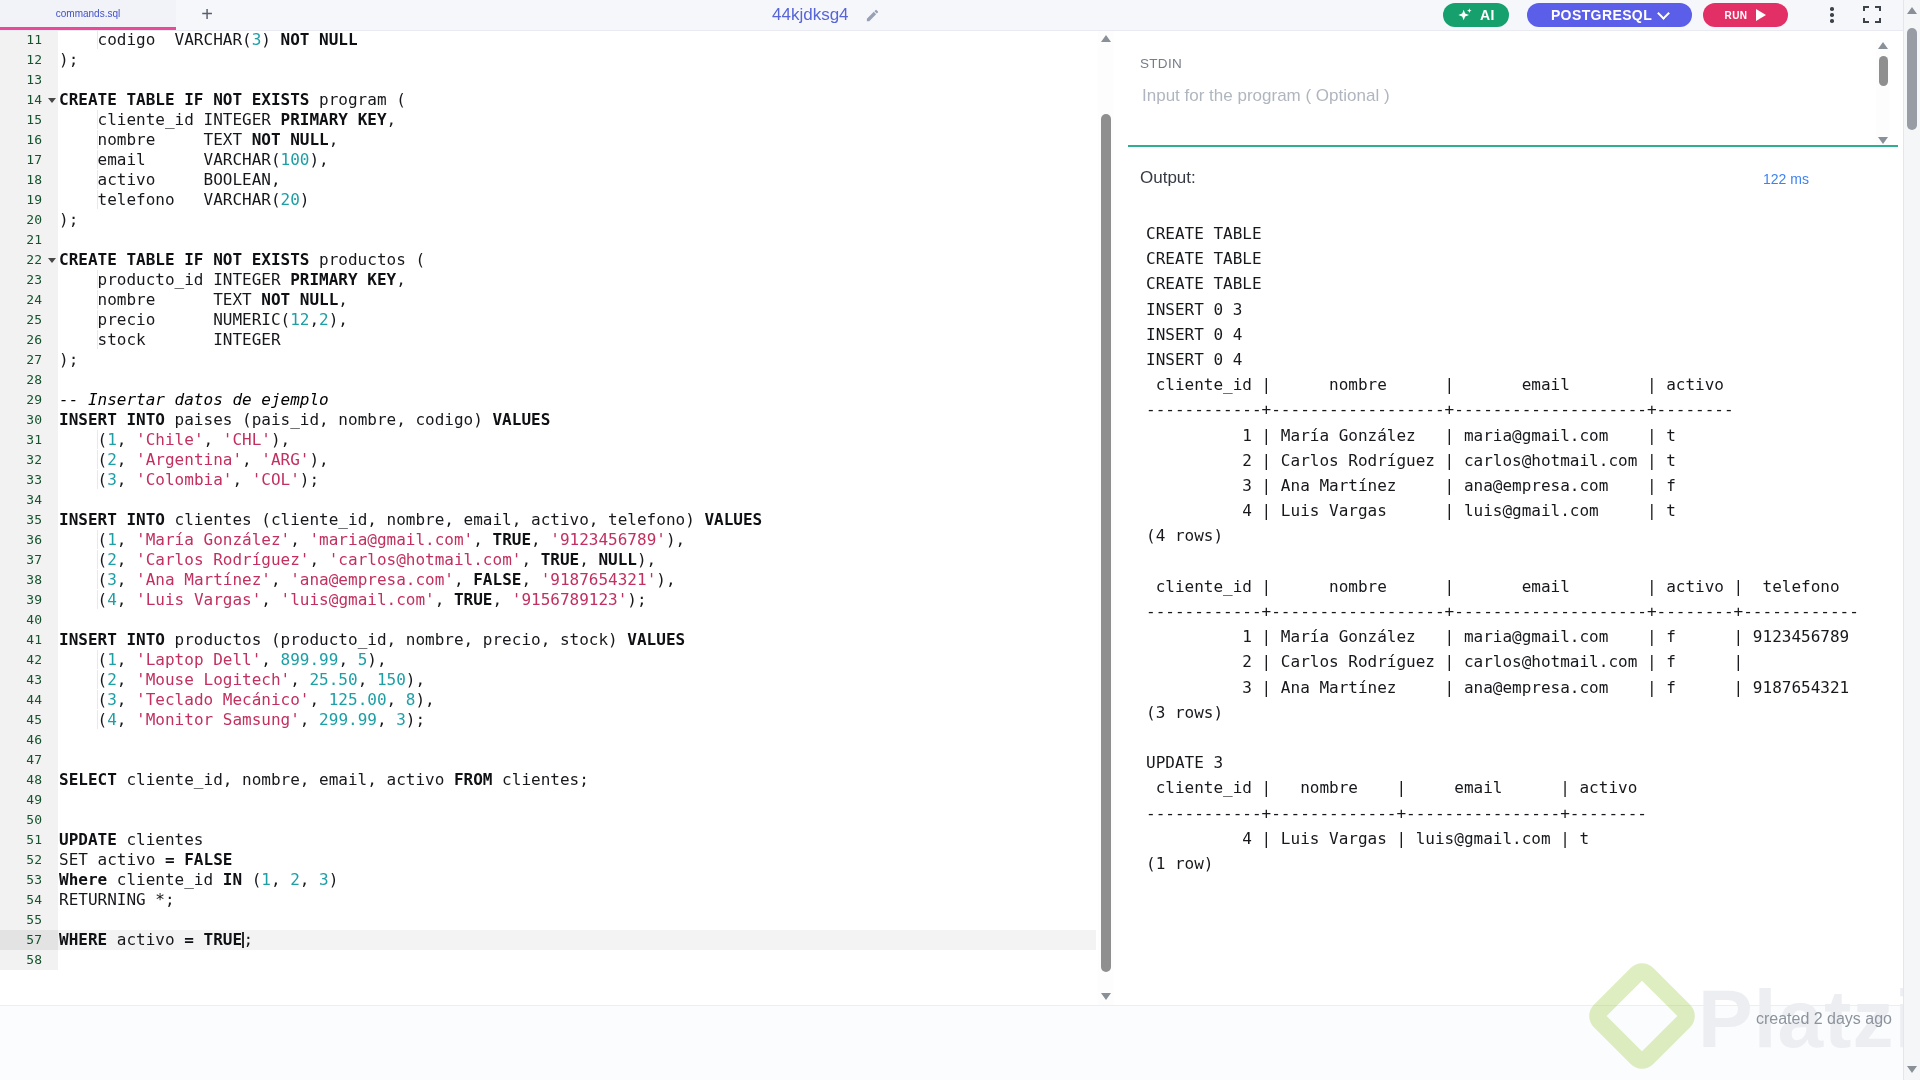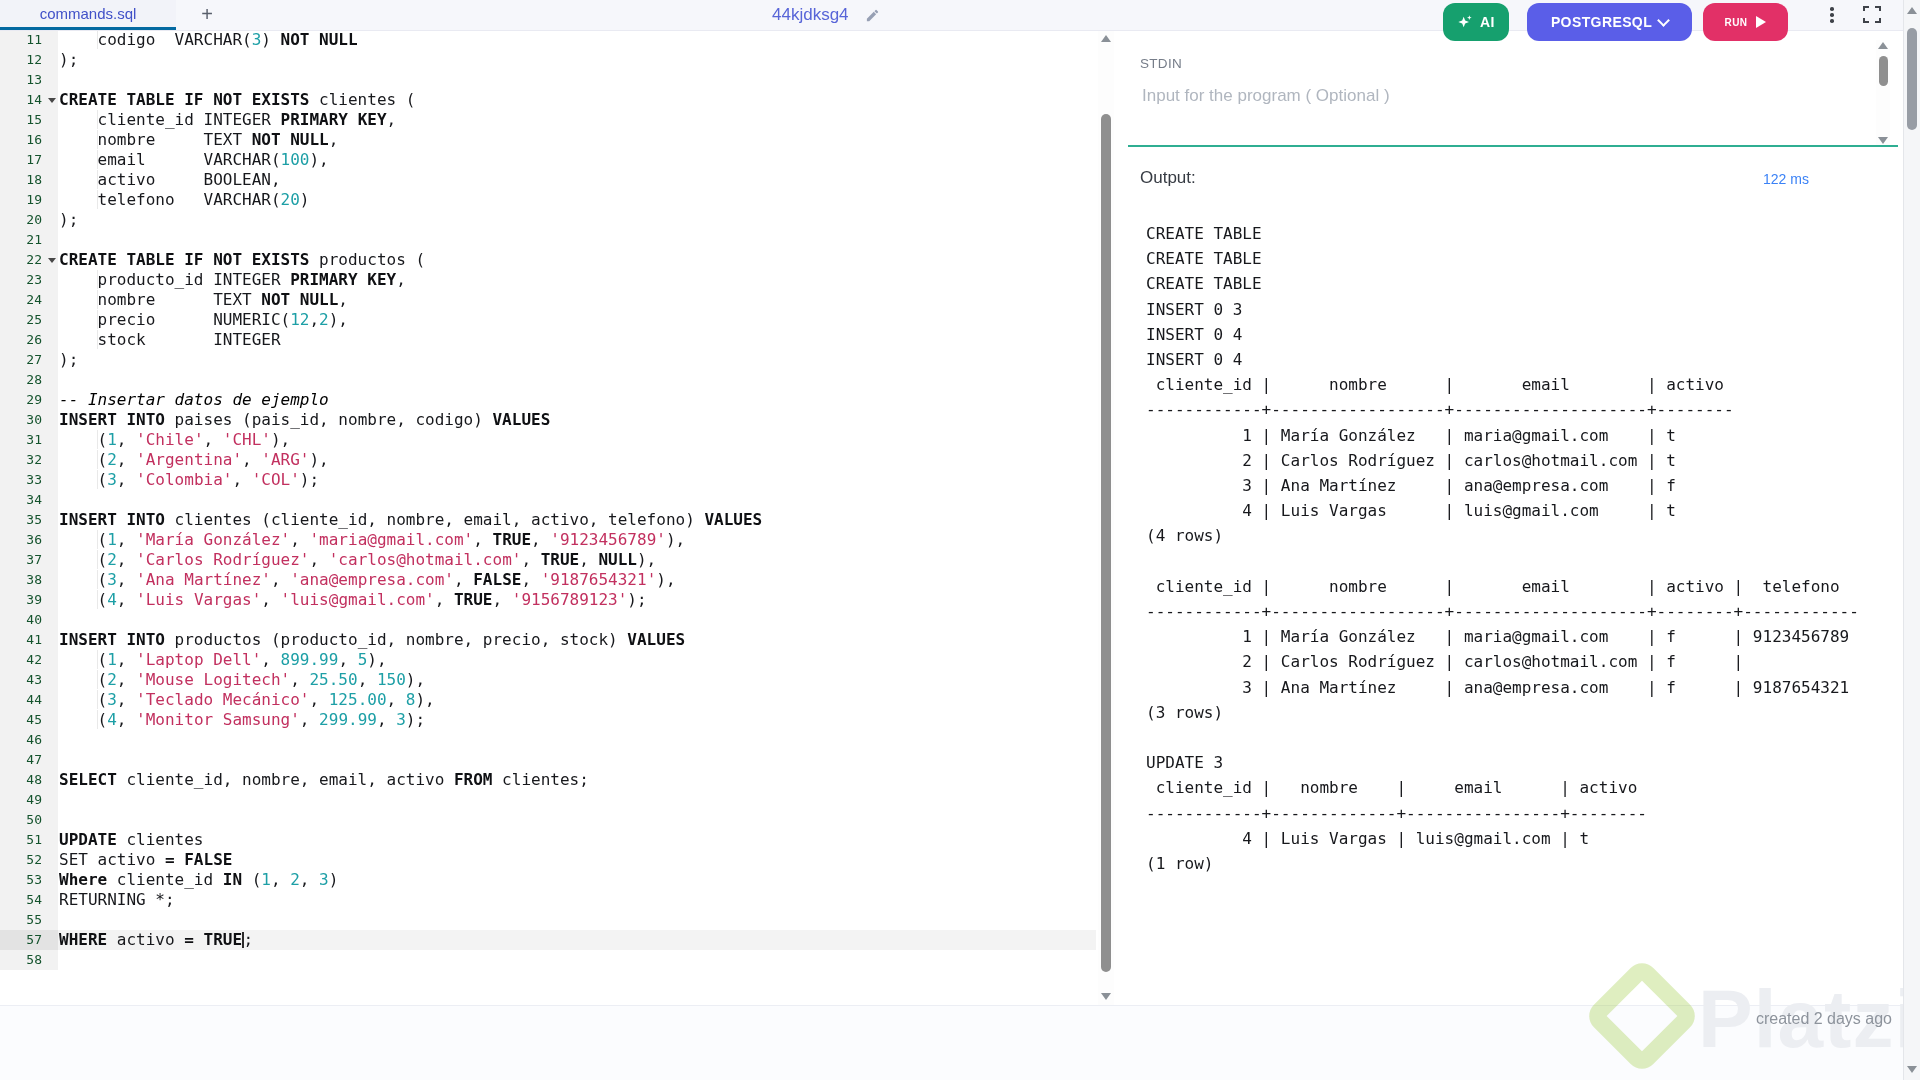--- a/index.html
+++ b/index.html
@@ -3,27 +3,27 @@
 <meta charset="utf-8">
 <style>
   html,body{margin:0;padding:0;}
   body{width:1920px;height:1080px;position:relative;overflow:hidden;background:#fff;
        font-family:"Liberation Sans",sans-serif;}
 
   
   .topbar{position:absolute;left:0;top:0;width:1920px;height:30px;background:#f6f7fb;
           border-bottom:1px solid #e9eaf2;z-index:5;}
   .tab{position:absolute;left:0;top:0;width:176px;height:27px;display:flex;align-items:center;
-       justify-content:center;font-size:15px;color:#4050c8;border-bottom:3px solid #0369a1;
+       justify-content:center;font-size:10px;color:#4050c8;border-bottom:3px solid #ec4899;
        background:#f2f3f9;cursor:pointer;}
   .plus{position:absolute;left:194px;top:1px;width:26px;height:26px;display:flex;align-items:center;
         justify-content:center;font-size:20px;color:#585f6b;cursor:pointer;}
   .title{position:absolute;left:772px;top:0;height:30px;display:flex;align-items:center;gap:16px;
          font-size:17px;color:#5865d8;}
-  .pill{position:absolute;top:3px;height:38px;border-radius:12px;display:flex;align-items:center;
+  .pill{position:absolute;top:3px;height:24px;border-radius:12px;display:flex;align-items:center;
         justify-content:center;gap:7px;color:#fff;font-weight:bold;font-size:14px;cursor:pointer;
         letter-spacing:.4px;}
   .ai{left:1443px;width:66px;background:#16a06e;}
   .lang{left:1527px;width:165px;background:#5a5ee8;}
   .run{left:1703px;width:85px;background:#e23067;font-size:10px;}
   .chev{width:7px;height:7px;border-right:2px solid #fff;border-bottom:2px solid #fff;
         transform:rotate(45deg);margin-top:-4px;}
   .play{width:0;height:0;border-left:10px solid #fff;border-top:6px solid transparent;
         border-bottom:6px solid transparent;margin-left:2px;}
   .kebab{position:absolute;left:1822px;top:4px;width:20px;height:22px;display:flex;flex-direction:column;
@@ -161,21 +161,21 @@
       <div class="cl">
         <span class="ln">13</span>
         <span class="fold"></span>
         <span class="cd"></span>
       </div>
       <div class="cl">
         <span class="ln">14</span>
         <span class="fold">
           <i></i>
         </span>
-        <span class="cd"><span class="k">CREATE TABLE IF NOT EXISTS</span><span class="p"> clientes (</span></span>
+        <span class="cd"><span class="k">CREATE TABLE IF NOT EXISTS</span><span class="p"> program (</span></span>
       </div>
       <div class="cl">
         <span class="ln">15</span>
         <span class="fold"></span>
         <span class="cd"><span class="ig">    </span><span class="p">cliente_id INTEGER </span><span class="k">PRIMARY KEY</span><span class="p">,</span></span>
       </div>
       <div class="cl">
         <span class="ln">16</span>
         <span class="fold"></span>
         <span class="cd"><span class="ig">    </span><span class="p">nombre     TEXT </span><span class="k">NOT NULL</span><span class="p">,</span></span>

